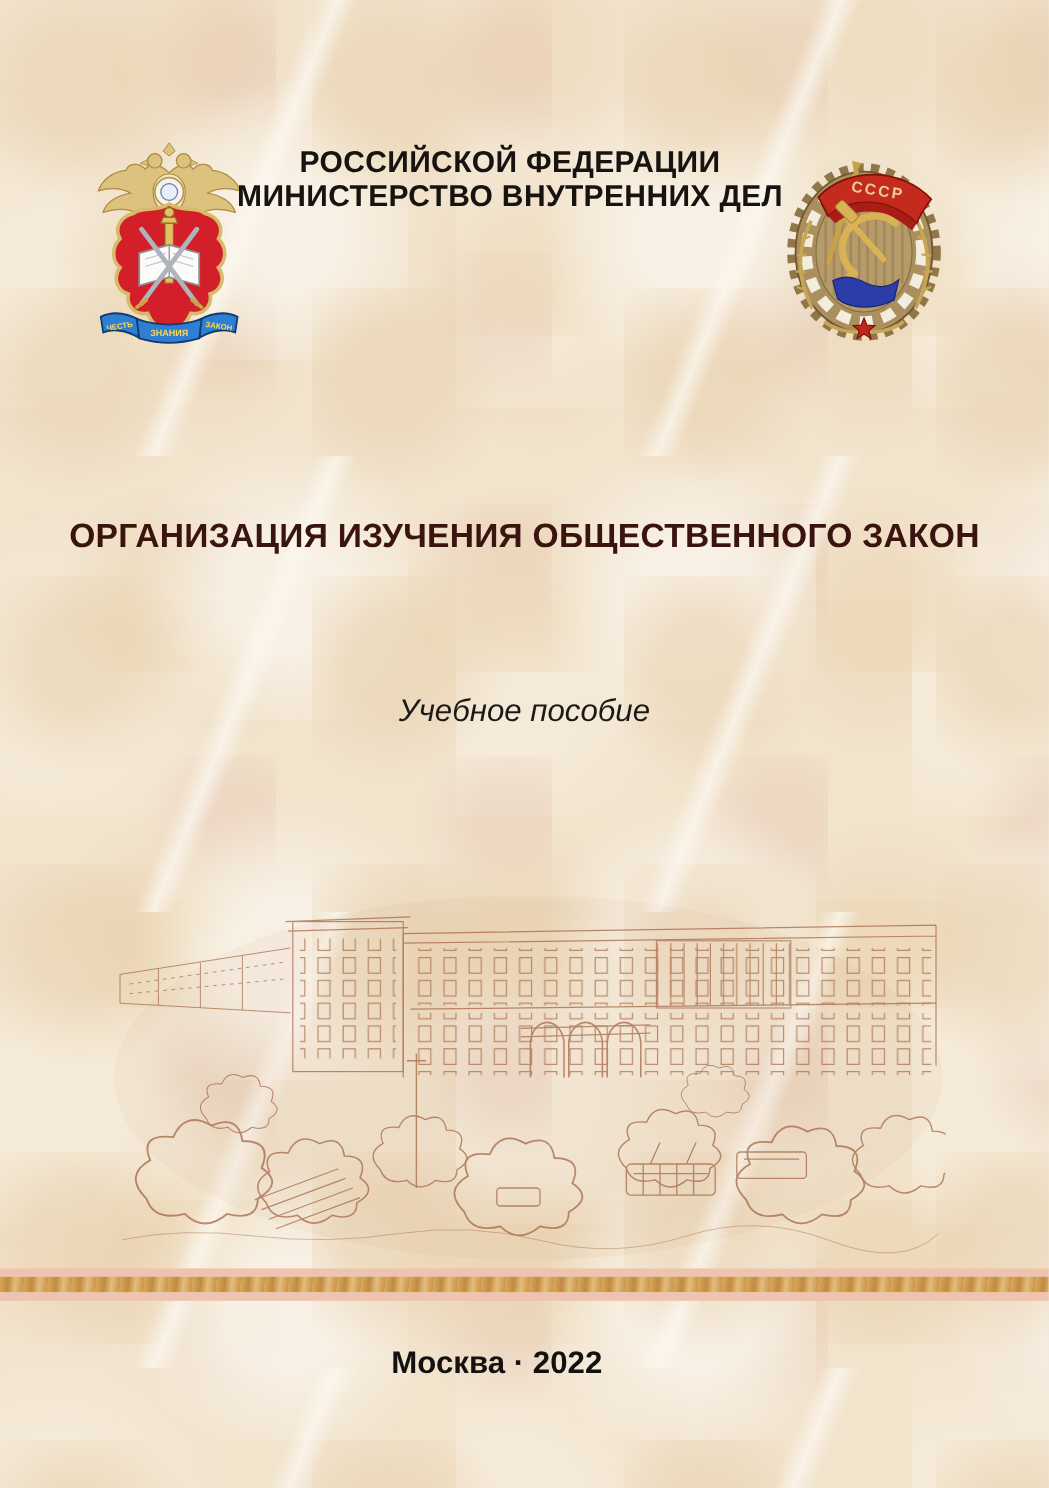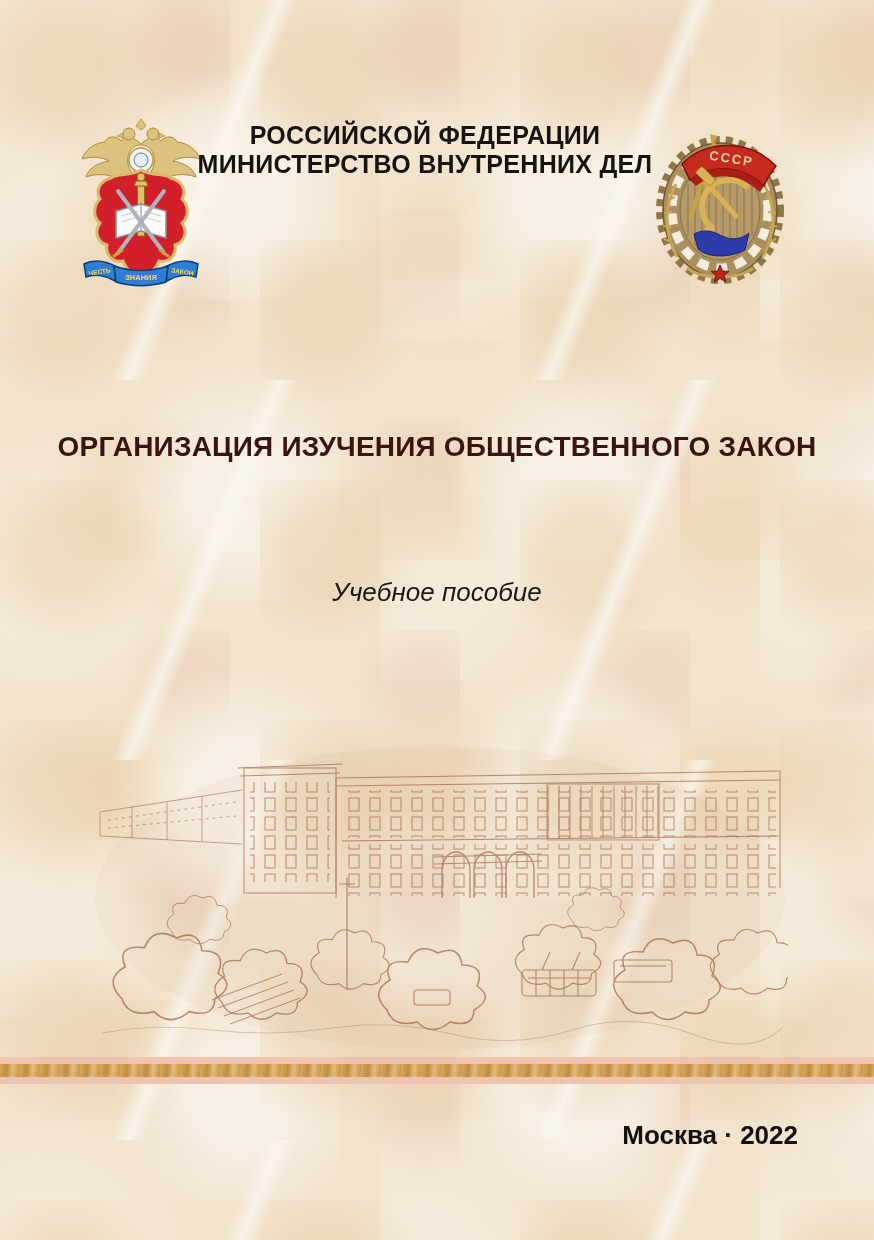--- a/index.html
+++ b/index.html
@@ -35,21 +35,21 @@
   }
   .building{position:absolute;left:92px;top:738px;width:696px;height:312px;}
   .band{position:absolute;left:0;top:1057px;width:874px;}
   .band-pink{height:7px;background:#eec3af;}
   .band-gold{
     height:13px;
     background:repeating-linear-gradient(95deg,#d8a85e 0,#c08b3f 7px,#e3bd7c 13px,#cb964a 20px);
   }
   .imprint{
     position:absolute;left:0;top:1120px;width:798px;
-    text-align:right;font-weight:bold;font-size:26px;color:#131211;
+    text-align:center;font-weight:bold;font-size:26px;color:#131211;padding-left:15px;
   }
   svg text{font-family:"Liberation Sans", sans-serif;}
 </style>
 </head>
 <body>
 
 <div class="cover">
 
   <div class="crest-left">
     <svg viewBox="0 0 130 180" width="130" height="180">

